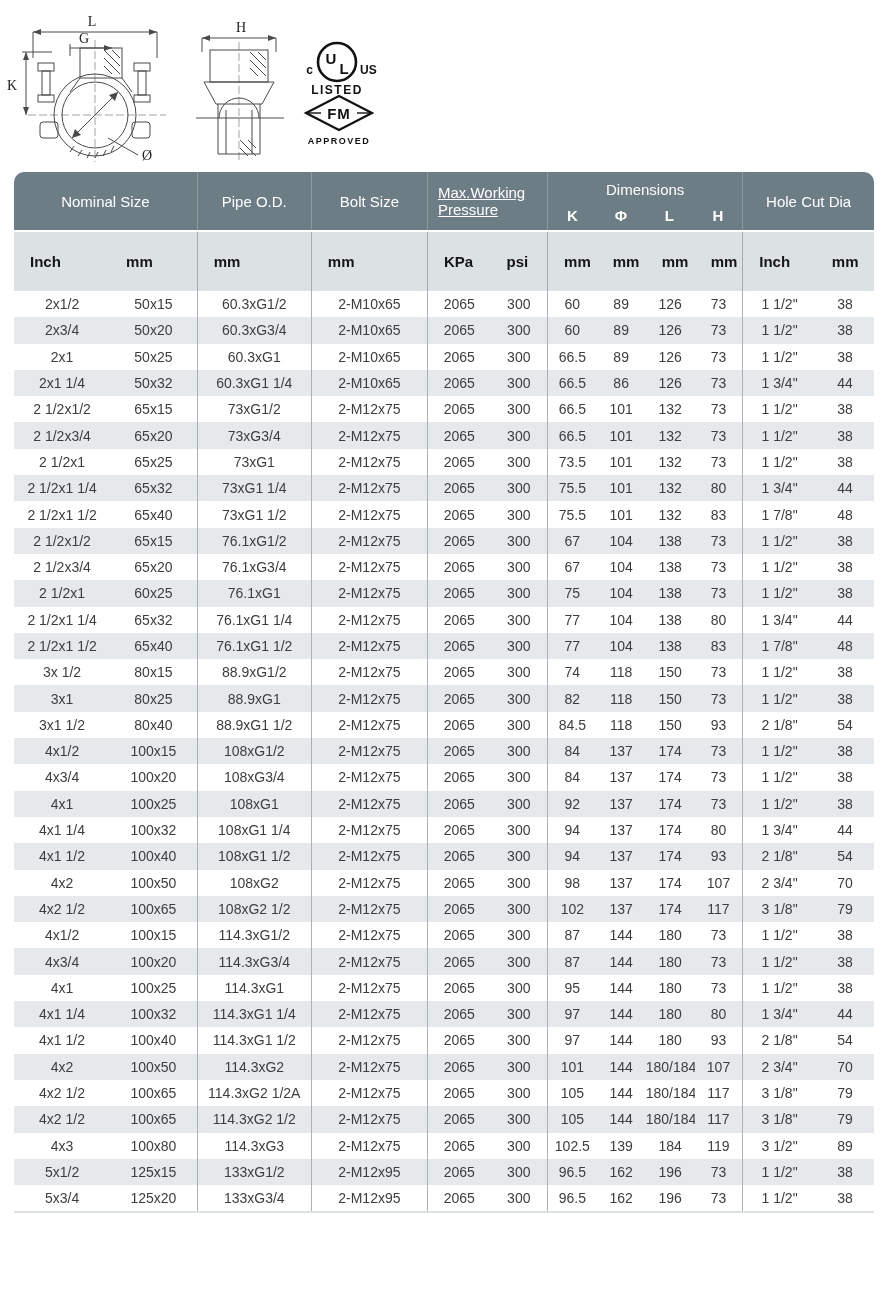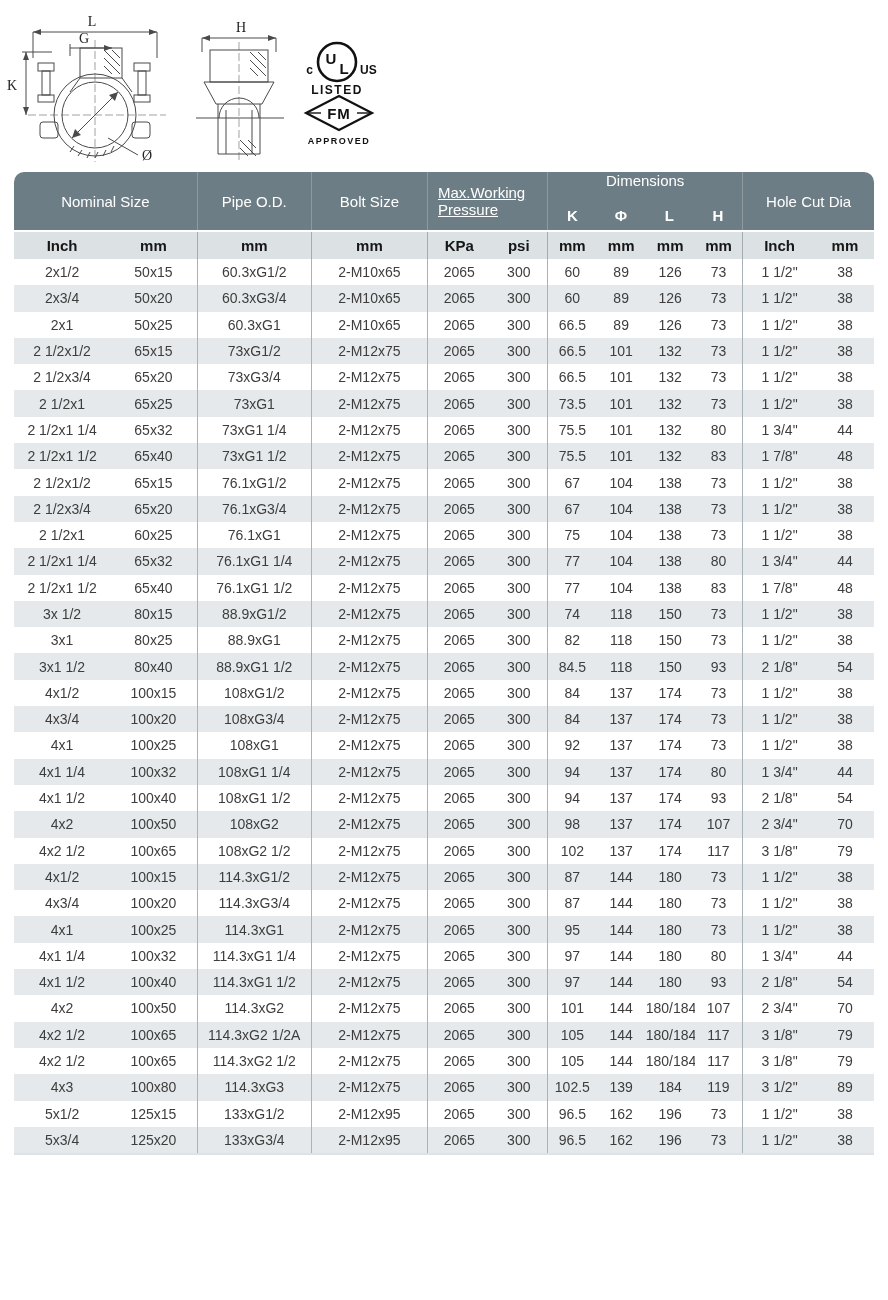--- a/index.html
+++ b/index.html
@@ -17,26 +17,26 @@
   }
   .spec-table thead tr.dark th{
     background:#6d7d85;color:#ffffff;font-weight:normal;font-size:15px;
     height:58px;vertical-align:middle;text-align:center;padding:0;
   }
   .spec-table thead tr.dark th.sep{border-right:1px solid #90999e;}
   .spec-table thead tr.dark th:first-child{border-top-left-radius:10px;margin-left:9px;}
   .spec-table thead tr.dark th:last-child{border-top-right-radius:10px;}
   .spec-table thead tr.sub th{
     background:#dce1e4;color:#161616;font-weight:bold;font-size:15px;
-    height:27px;text-align:center;padding:0;border-top:2px solid #ffffff;
+    height:27px;text-align:left;padding:16px;border-top:2px solid #ffffff;
   }
   .spec-table thead tr.sub th.sep{border-right:1px solid #a3acb1;}
   .pressure-head{text-align:left !important;padding-left:10px !important;line-height:1.15;text-decoration:underline;}
   .dim-head{display:flex;flex-direction:column;justify-content:space-between;height:58px;}
-  .dim-title{font-size:15px;}
+  .dim-title{padding-top:9px;font-size:15px;}
   .dim-cols{display:flex;padding-bottom:6px;font-weight:bold;font-size:15px;}
   .dim-cols span{flex:1;}
   .spec-table tbody td{
     height:26.3px;text-align:center;font-size:14px;color:#3d3d3d;
     padding:0;white-space:nowrap;overflow:hidden;
   }
   .spec-table tbody td.sep{border-right:1px solid #a9b2b6;}
   .spec-table tbody tr:nth-child(even){background:#e5e9eb;}
   .spec-table tbody tr:nth-child(odd){background:#ffffff;}
   
@@ -263,20 +263,34 @@
           <td>2065</td>
           <td class="sep">300</td>
           <td>66.5</td>
           <td>89</td>
           <td>126</td>
           <td class="sep">73</td>
           <td>1 1/2"</td>
           <td>38</td>
         </tr>
         <tr>
+          <td>2x1 1/4</td>
+          <td class="sep">50x32</td>
+          <td class="sep">60.3xG1 1/4</td>
+          <td class="sep">2-M10x65</td>
+          <td>2065</td>
+          <td class="sep">300</td>
+          <td>66.5</td>
+          <td>86</td>
+          <td>126</td>
+          <td class="sep">73</td>
+          <td>1 3/4"</td>
+          <td>44</td>
+        </tr>
+        <tr>
           <td>2 1/2x1/2</td>
           <td class="sep">65x15</td>
           <td class="sep">73xG1/2</td>
           <td class="sep">2-M12x75</td>
           <td>2065</td>
           <td class="sep">300</td>
           <td>66.5</td>
           <td>101</td>
           <td>132</td>
           <td class="sep">73</td>

